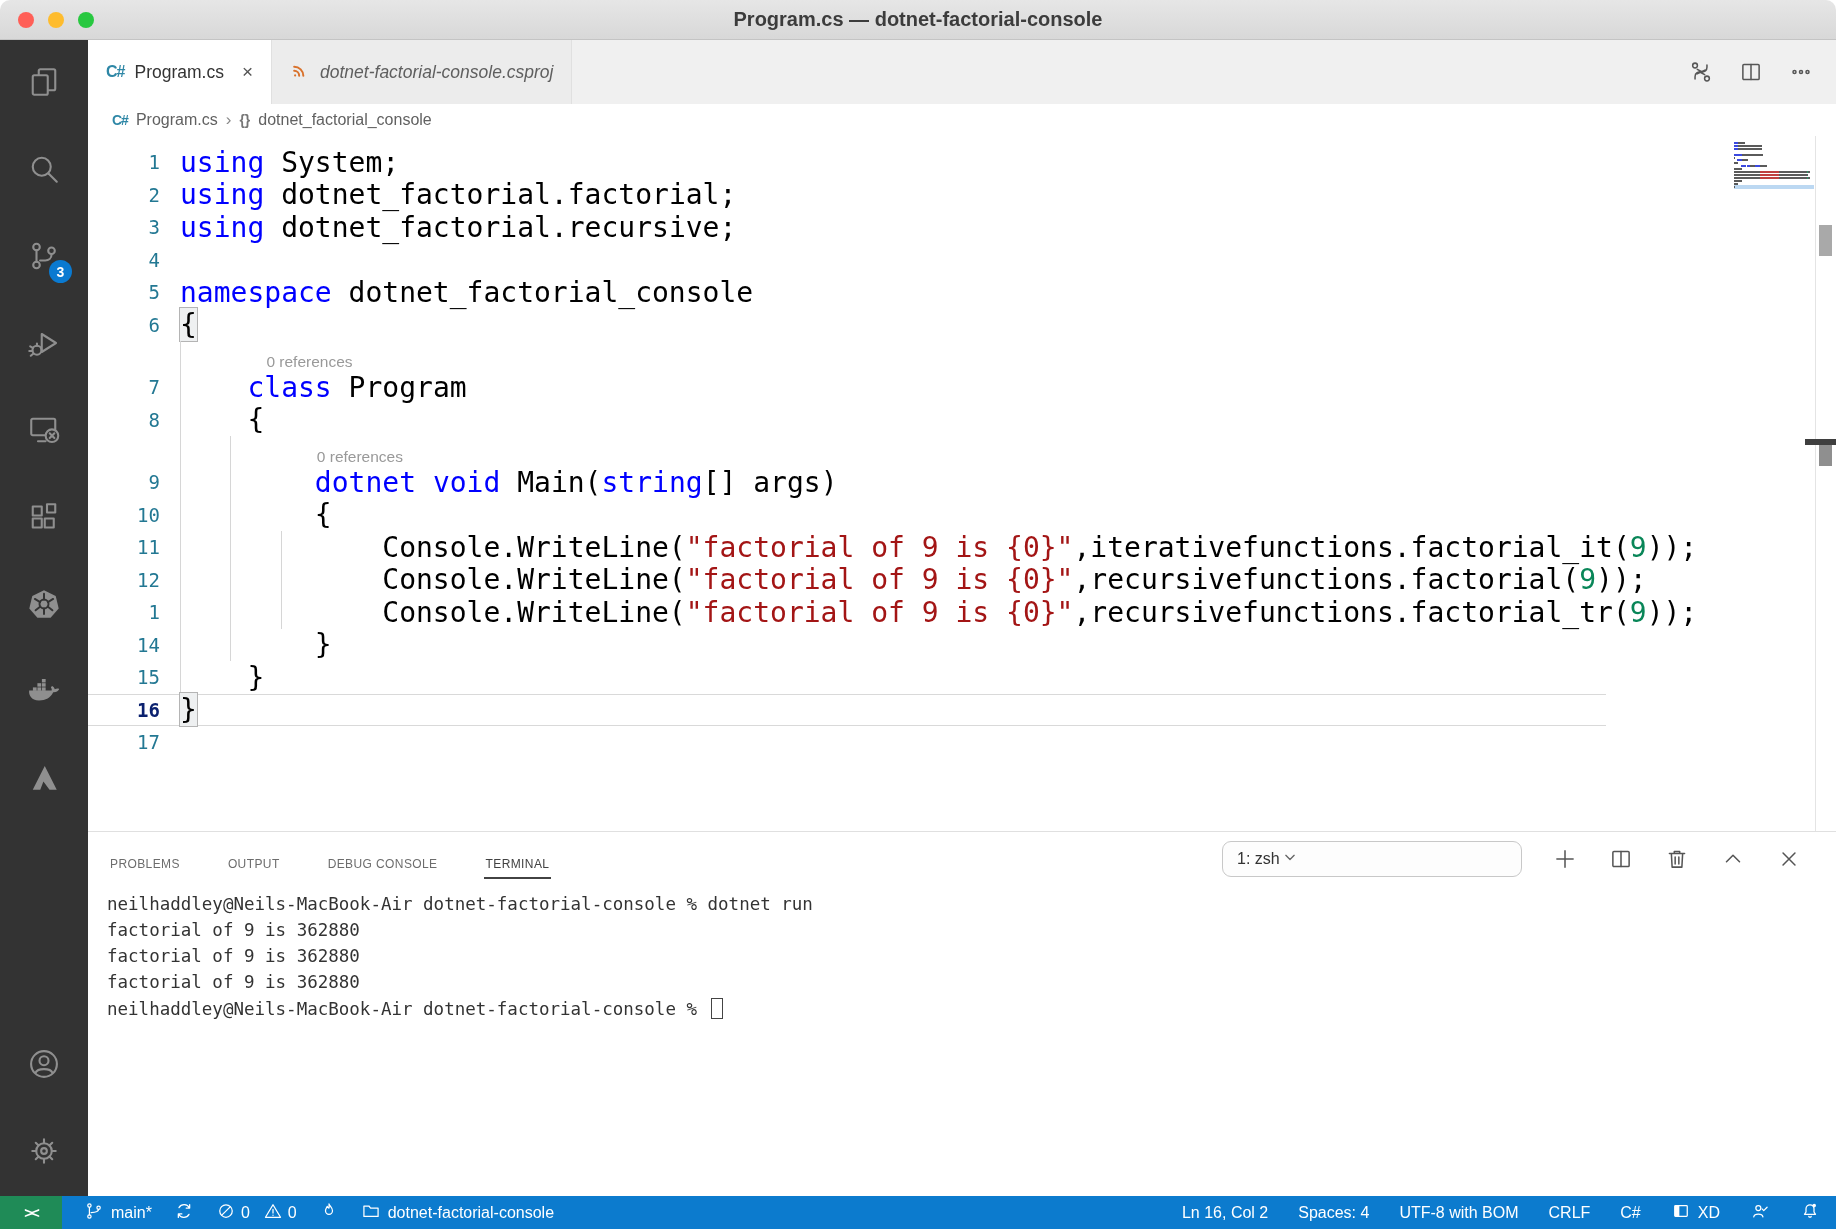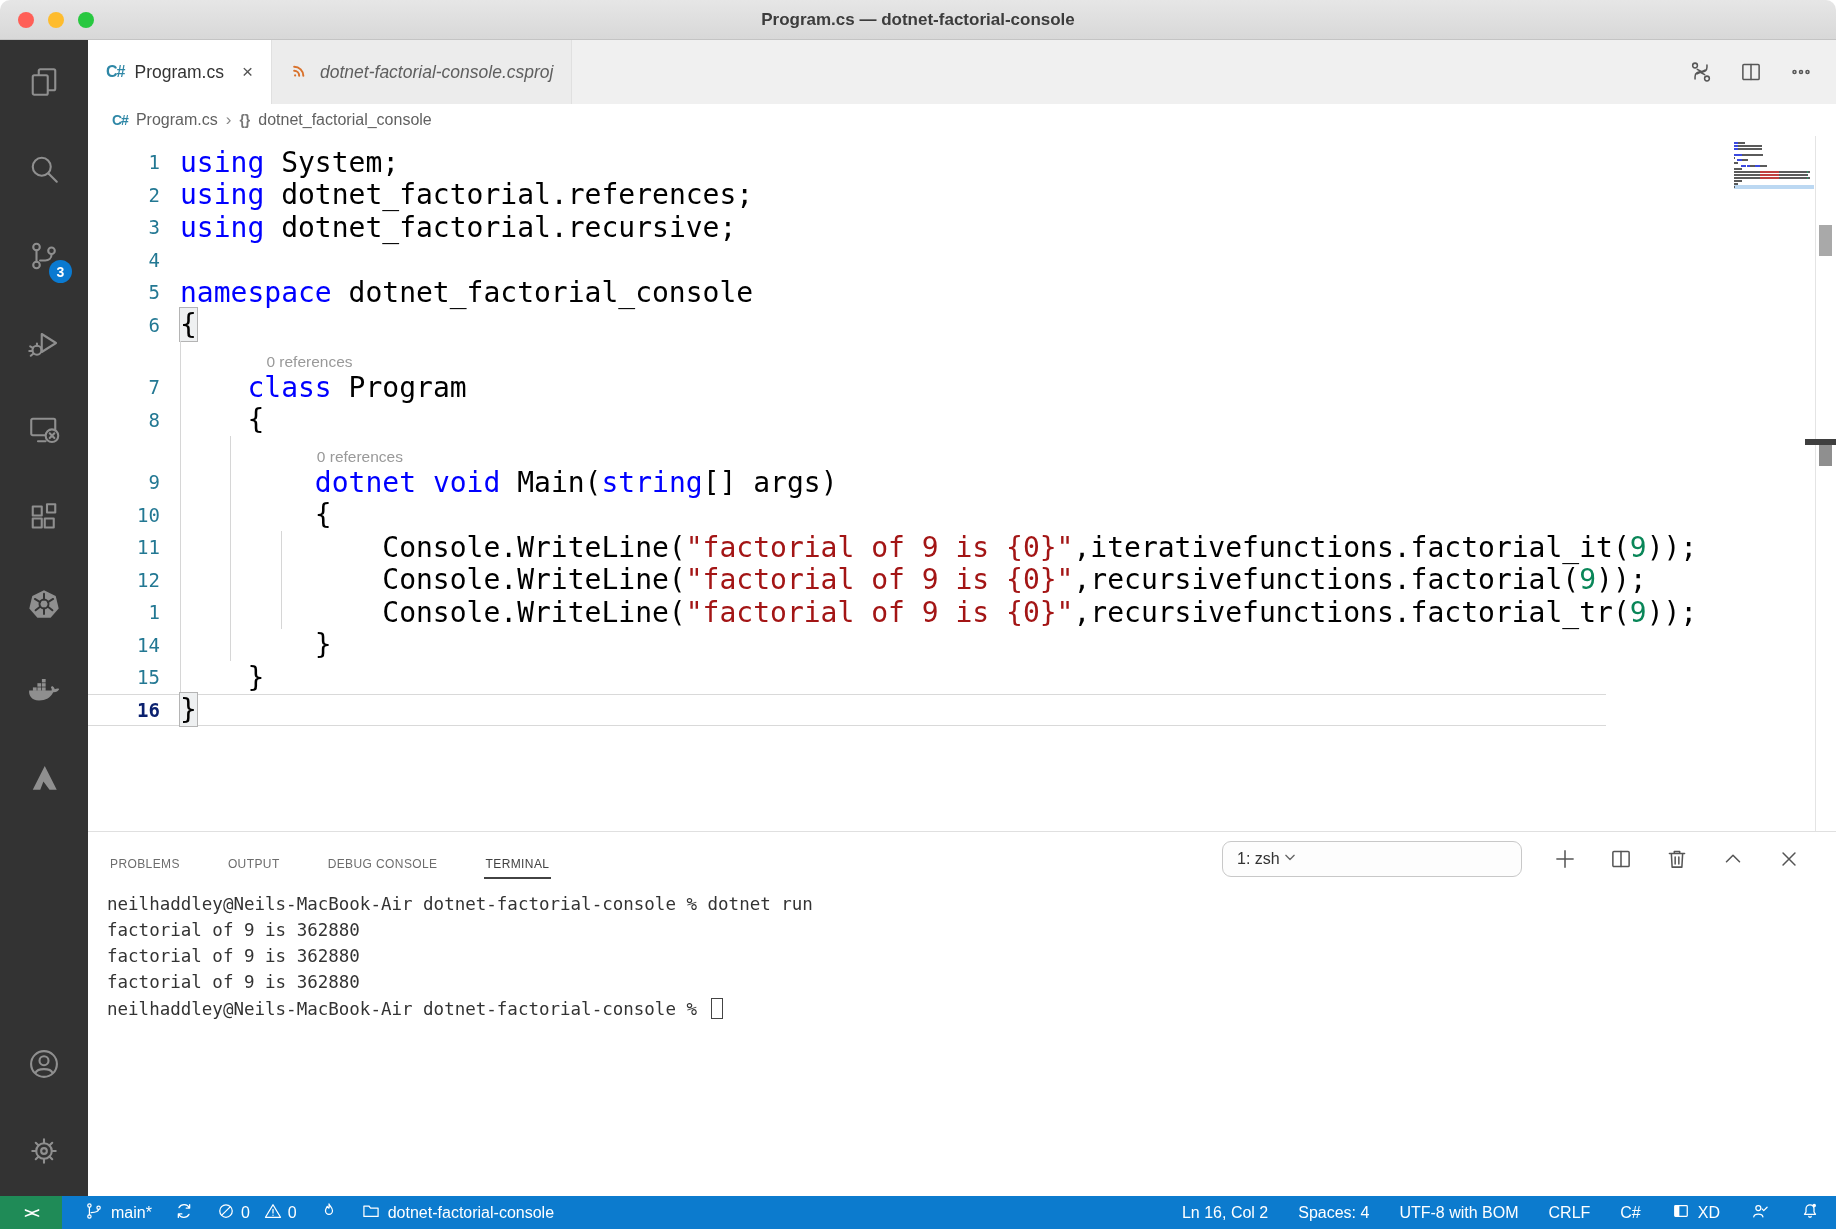--- a/index.html
+++ b/index.html
@@ -7,21 +7,21 @@
   body { font-family:"Liberation Sans", sans-serif; width:1836px; height:1229px; overflow:hidden; }
   .window { width:1836px; height:1229px; display:flex; flex-direction:column; border-radius:10px 10px 0 0; overflow:hidden; background:#fff; }
 
   
   .titlebar { height:40px; background:linear-gradient(#e6e6e6,#d8d8d8); border-bottom:1px solid #c4c4c4; position:relative; display:flex; align-items:center; justify-content:center; flex:0 0 40px; }
   .traffic-lights { position:absolute; left:18px; top:12px; display:flex; gap:14px; }
   .tl { width:16px; height:16px; border-radius:50%; display:inline-block; }
   .tl-close { background:#ff5f57; }
   .tl-min { background:#febc2e; }
   .tl-zoom { background:#28c840; }
-  .win-title { font-size:17px; font-weight:bold; color:#3c3c3c; }
+  .win-title { font-size:20px; font-weight:bold; color:#3c3c3c; }
 
   
   .main { flex:1; display:flex; min-height:0; }
   .activitybar { width:88px; background:#333333; display:flex; flex-direction:column; align-items:center; flex:0 0 88px; }
   .ab-top { display:flex; flex-direction:column; align-items:center; }
   .ab-bottom { margin-top:auto; display:flex; flex-direction:column; align-items:center; }
   .ab-item { width:88px; height:87px; display:flex; align-items:center; justify-content:center; position:relative; cursor:pointer; }
   .ab-item svg { width:36px; height:36px; stroke:#8f8f8f; stroke-width:1.4; fill:none; stroke-linecap:round; stroke-linejoin:round; }
   .ab-badge { position:absolute; right:16px; bottom:18px; background:#0a7ad1; color:#fff; font-size:14px; width:23px; height:23px; border-radius:50%; display:flex; align-items:center; justify-content:center; font-weight:bold; }
 
@@ -255,21 +255,21 @@
       </div>
 
       <div class="editor">
         <div id="code-lines">
             <div class="code-row">
               <div class="ln">1</div>
               <div class="code-text"><span class="tk-kw">using</span><span class="tk-pl"> System;</span></div>
             </div>
             <div class="code-row">
               <div class="ln">2</div>
-              <div class="code-text"><span class="tk-kw">using</span><span class="tk-pl"> dotnet_factorial.references;</span></div>
+              <div class="code-text"><span class="tk-kw">using</span><span class="tk-pl"> dotnet_factorial.factorial;</span></div>
             </div>
             <div class="code-row">
               <div class="ln">3</div>
               <div class="code-text"><span class="tk-kw">using</span><span class="tk-pl"> dotnet_factorial.recursive;</span></div>
             </div>
             <div class="code-row">
               <div class="ln">4</div>
               <div class="code-text"></div>
             </div>
             <div class="code-row">
@@ -339,20 +339,24 @@
               <div class="code-text"><span class="tk-pl">        }</span></div>
             </div>
             <div class="code-row">
               <div class="ln">15</div>
               <i class="guide" style="left: 92px;"></i>
               <div class="code-text"><span class="tk-pl">    }</span></div>
             </div>
             <div class="code-row current">
               <div class="ln">16</div>
               <div class="code-text"><span class="tk-brk">}</span></div>
+            </div>
+            <div class="code-row">
+              <div class="ln">17</div>
+              <div class="code-text"></div>
             </div>
           </div>
         <div class="minimap" id="minimap">
             <div class="mm-row" style="top: 0px;">
               <i class="mm-seg" style="left: 0px; width: 4.25px; background: rgb(59, 73, 223);"></i>
               <i class="mm-seg" style="left: 4.25px; width: 6.8px; background: rgb(90, 90, 90);"></i>
             </div>
             <div class="mm-row" style="top: 2.9px;">
               <i class="mm-seg" style="left: 0px; width: 4.25px; background: rgb(59, 73, 223);"></i>
               <i class="mm-seg" style="left: 4.25px; width: 23.8px; background: rgb(90, 90, 90);"></i>

